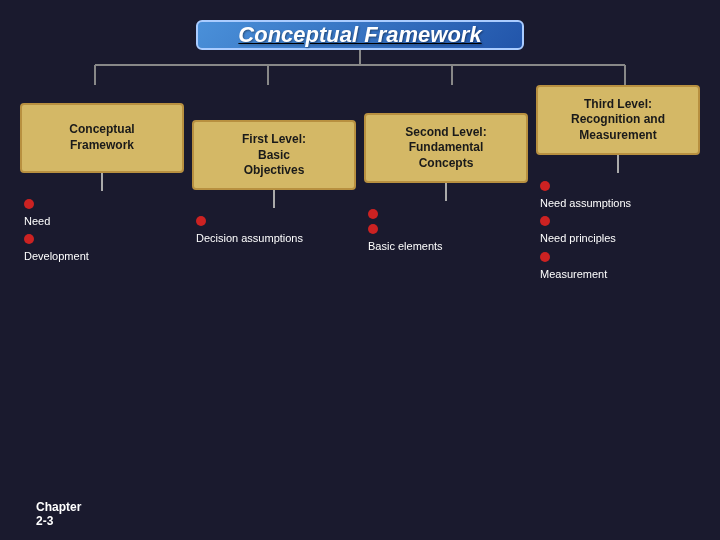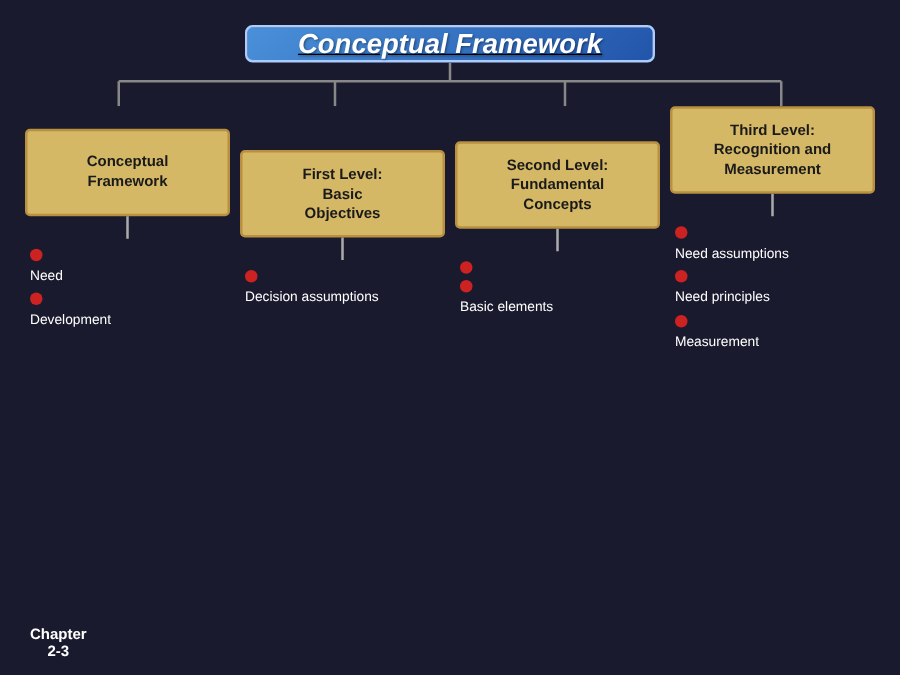--- a/index.html
+++ b/index.html
@@ -120,25 +120,24 @@
     .connector-svg {
       width: 680px;
       height: 35px;
       display: block;
     }
 
     
     .chapter-label {
       position: absolute;
       bottom: 12px;
-      left: 24px;
+      left: 36px;
       color: #ffffff;
       font-size: 12px;
       font-weight: bold;
-      text-align: center;
     }
   </style>
 </head>
 <body>
 
 <div class="slide">
 
   <div class="title-box">
     <span>Conceptual Framework</span>
   </div>

